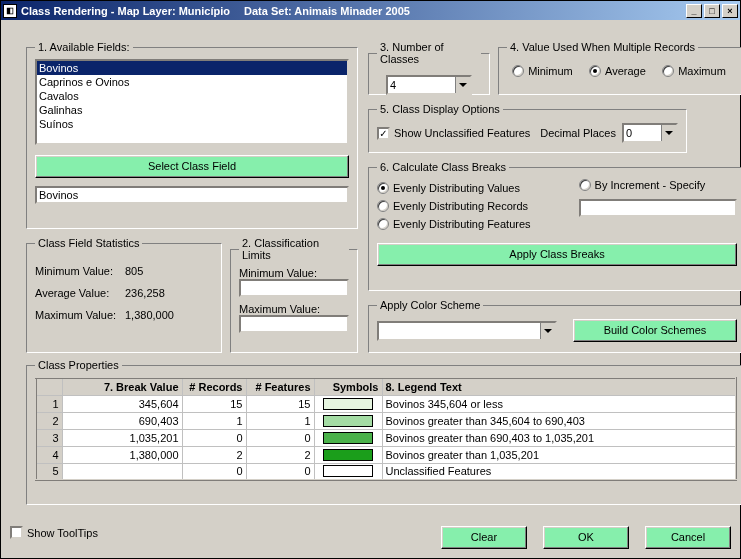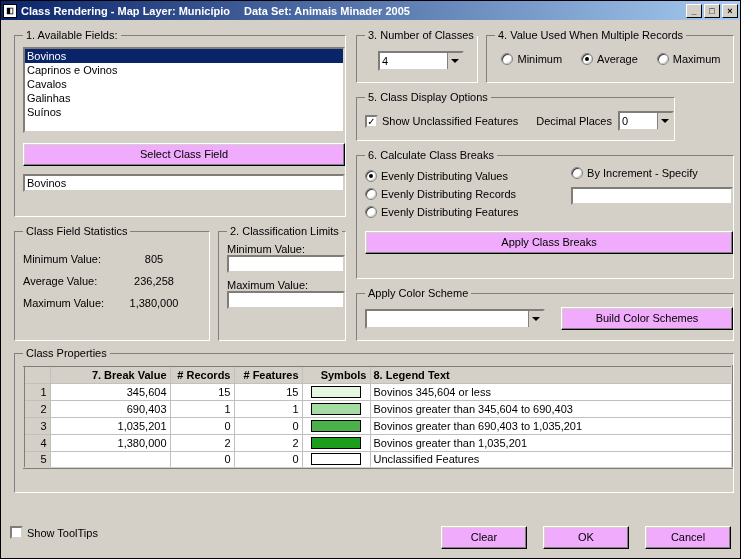--- a/index.html
+++ b/index.html
@@ -5,37 +5,37 @@
 * { box-sizing: border-box; font-family: Tahoma, Arial, sans-serif; font-size: 11px; }
 body { margin: 0; background: #d4d0c8; width: 741px; height: 559px; overflow: hidden; }
 .window { width: 741px; height: 559px; border: 1px solid #000; background: #d4d0c8; position: relative; }
 .titlebar { height: 19px; background: linear-gradient(90deg, #0a246a, #a6caf0); color: #fff; display: flex; align-items: center; padding: 0 2px; font-weight: bold; }
 .titlebar .icon { width: 14px; height: 14px; background: #fff; border: 1px solid #000; margin-right: 4px; font-size:8px; display:flex; align-items:center; justify-content:center; color:#000;}
 .titlebar .title1 { margin-right: 10px; }
 .titlebar .title2 { margin-left: 4px; }
 .titlebar .spacer { flex: 1; }
 .winbtn { width: 16px; height: 14px; background: #d4d0c8; border: 1px solid #fff; border-right-color:#000; border-bottom-color:#000; margin-left: 2px; font-size: 9px; text-align: center; line-height: 12px; color: #000; font-weight: bold; font-family: Arial;}
 .client { position: absolute; top: 20px; left: 3px; right: 3px; bottom: 3px; }
-fieldset { border: 1px solid #fff; border-top-color:#808080; border-left-color:#808080; margin: 4px; padding: 6px 0 8px 8px; position: absolute; background: #d4d0c8;}
+fieldset { border: 1px solid #fff; border-top-color:#808080; border-left-color:#808080; margin: 16px; padding: 6px 8px 8px 8px; position: absolute; background: #d4d0c8;}
 legend { color: #000; padding: 0 3px; }
 .listbox { background: #fff; border: 2px inset #d4d0c8; height: 86px; width: 100%; overflow: auto; }
 .listbox .item { padding: 0 2px; height: 14px; line-height: 14px; }
 .listbox .item.selected { background: #0a246a; color: #fff; }
-.btn { background: #f0abfc; border: 1px solid #000; border-top-color: #fff; border-left-color: #fff; box-shadow: inset -1px -1px 0 #808080, inset 1px 1px 0 #d4d0c8; padding: 2px 8px; text-align: center; cursor: default; height: 23px; line-height: 17px;}
+.btn { background: #86efac; border: 1px solid #000; border-top-color: #fff; border-left-color: #fff; box-shadow: inset -1px -1px 0 #808080, inset 1px 1px 0 #d4d0c8; padding: 2px 8px; text-align: center; cursor: default; height: 23px; line-height: 17px;}
 .textbox { background: #fff; border: 2px inset #d4d0c8; height: 18px; padding: 1px 2px; }
 .select { background: #fff; border: 2px inset #d4d0c8; height: 20px; display: flex; align-items: center; }
 .select .val { flex: 1; padding: 0 2px; }
 .select .arrow { width: 15px; height: 100%; background: #d4d0c8; border-left: 1px solid #808080; display: flex; align-items: center; justify-content: center; }
 .arrow::after { content:''; border: 4px solid transparent; border-top-color: #000; margin-top: 4px; }
 .radio, .chk { display: inline-flex; align-items: center; gap: 4px; margin-right: 6px; }
 .radio .dot { width: 12px; height: 12px; border-radius: 50%; background: #fff; border: 1px solid #808080; box-shadow: inset -1px -1px 0 #d4d0c8, inset 1px 1px 0 #404040; display: flex; align-items: center; justify-content: center;}
 .radio.sel .dot::after { content:''; width:4px; height:4px; background:#000; border-radius:50%; }
 .chk .box { width: 13px; height: 13px; background: #fff; border: 2px inset #d4d0c8; display: flex; align-items: center; justify-content: center; font-size: 10px; }
 .statlabel { display: inline-block; width: 90px; }
-.statval { display: inline-block; width: 82px; text-align: center; }
+.statval { display: inline-block; width: 82px; text-align: left; }
 .statrow { margin: 10px 0; }
 .table { background:#fff; border:2px inset #d4d0c8; width:100%; border-collapse:collapse; table-layout:fixed;}
 .table th,.table td{ border:1px solid #c0c0c0; height:17px; padding:0 3px; overflow:hidden; white-space:nowrap;}
 .table th{ background:#d4d0c8; font-weight:bold; border-top-color:#fff; border-left-color:#fff;}
 .rownum{ background:#d4d0c8; text-align:right; border-top-color:#fff!important; border-left-color:#fff!important;}
 .numcell{text-align:right;}
 .swatch{ width:50px; height:12px; border:1px solid #000; margin:1px auto;}
 </style>
 </head>
 <body>

